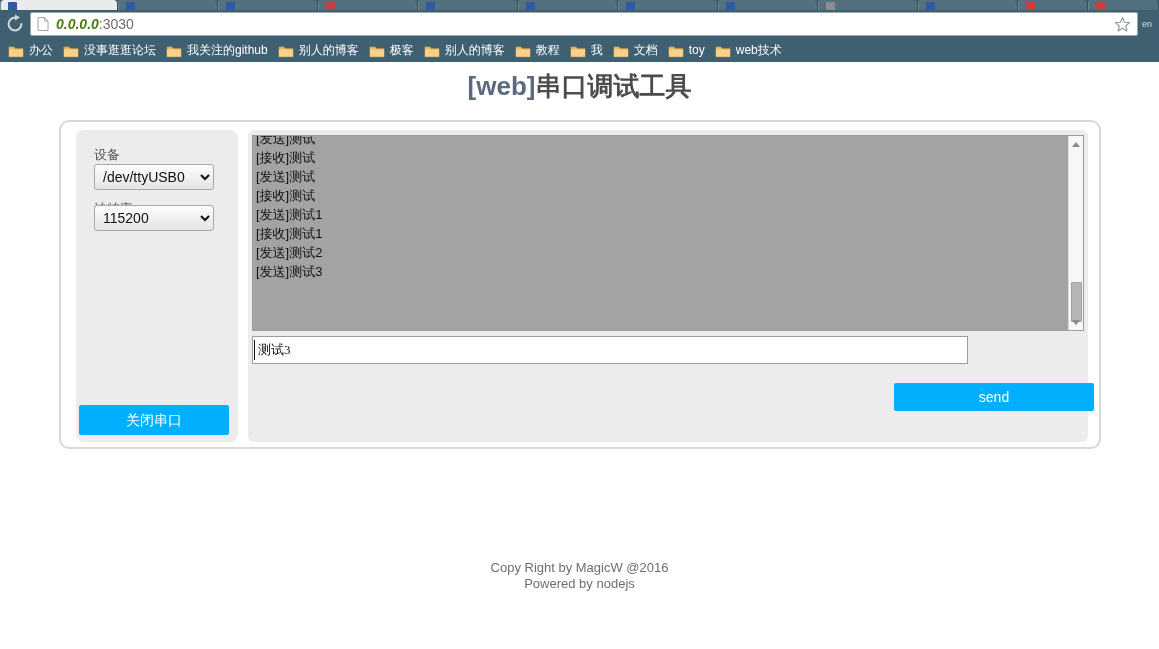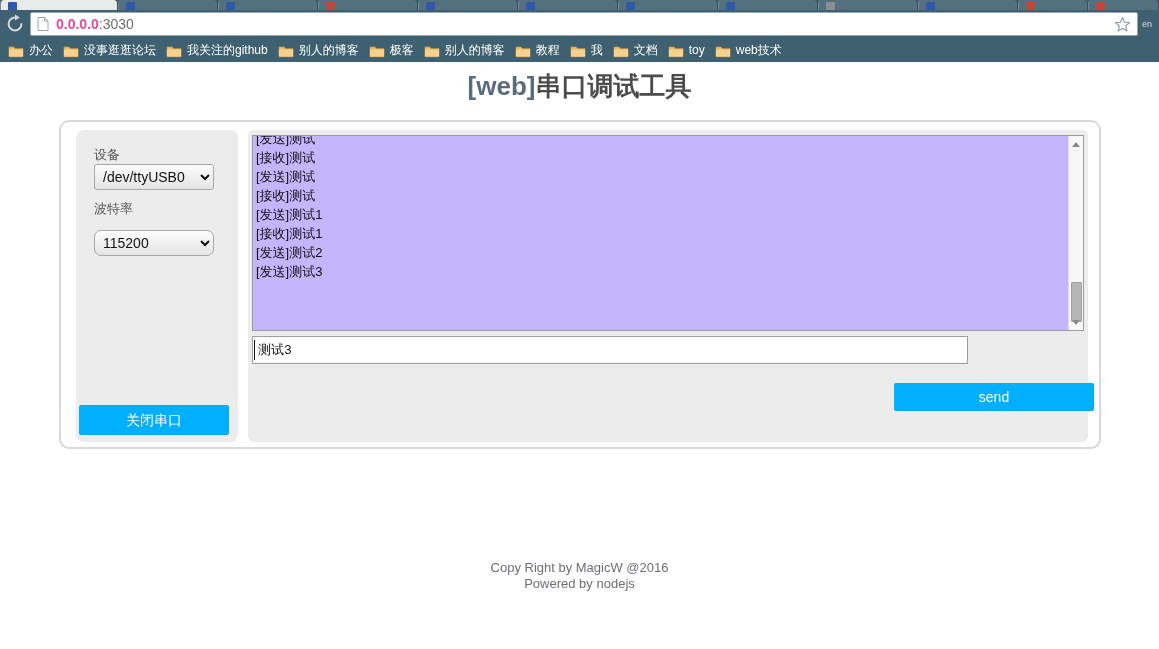--- a/index.html
+++ b/index.html
@@ -93,22 +93,23 @@
     flex: 0 0 auto;
   }
   #url-text {
     margin-left: 7px;
     font-size: 14px;
     color: #6d6d6d;
     line-height: 14px;
     white-space: nowrap;
   }
   #url-text .host {
-    color: #ec4899;
+    color: #4d7c0f;
     font-weight: bold;
+    font-style: italic;
   }
   #star-button {
     position: absolute;
     right: 6px;
     top: 3px;
     width: 17px;
     height: 17px;
     cursor: pointer;
   }
   #lang-indicator {
@@ -230,21 +231,21 @@
     font-family: "Liberation Sans", "DejaVu Sans", sans-serif;
     font-size: 14px;
     color: #111111;
     padding: 2px 4px;
     box-sizing: border-box;
     background: linear-gradient(to bottom, #fdfdfd 0%, #e4e4e4 100%);
     border: 1px solid #a8a8a8;
     border-radius: 3px;
   }
   #select-device { top: 34px; }
-  #select-baud   { top: 100px; border-radius: 7px; }
+  #select-baud   { top: 75px; }
 
   .action-button {
     position: absolute;
     left: 3px;
     width: 150px;
     height: 30px;
     background: #00b0ff;
     border: none;
     border-radius: 2px;
     color: #ffffff;
@@ -270,21 +271,21 @@
     box-sizing: border-box;
   }
 
   
   #log-area {
     position: absolute;
     left: 4px;
     top: 5px;
     width: 832px;
     height: 196px;
-    background: #c4b5fd;
+    background: #a3a3a3;
     border: 1px solid #9c9c9c;
     box-sizing: border-box;
     overflow: hidden;
   }
   #log-lines {
     position: absolute;
     left: 3px;
     top: -7px;
     width: 800px;
     font-size: 13px;
@@ -338,21 +339,21 @@
   
   #send-input {
     position: absolute;
     left: 4px;
     top: 206px;
     width: 716px;
     height: 28px;
     background: #ffffff;
     border: 1px solid #9c9c9c;
     box-sizing: border-box;
-    font-family: Liberation Mono, monospace;
+    font-family: Liberation Serif, serif;
     font-size: 13px;
     color: #111111;
     padding: 0 5px;
     outline: none;
   }
   #caret {
     position: absolute;
     left: 6px;
     top: 210px;
     width: 1px;

